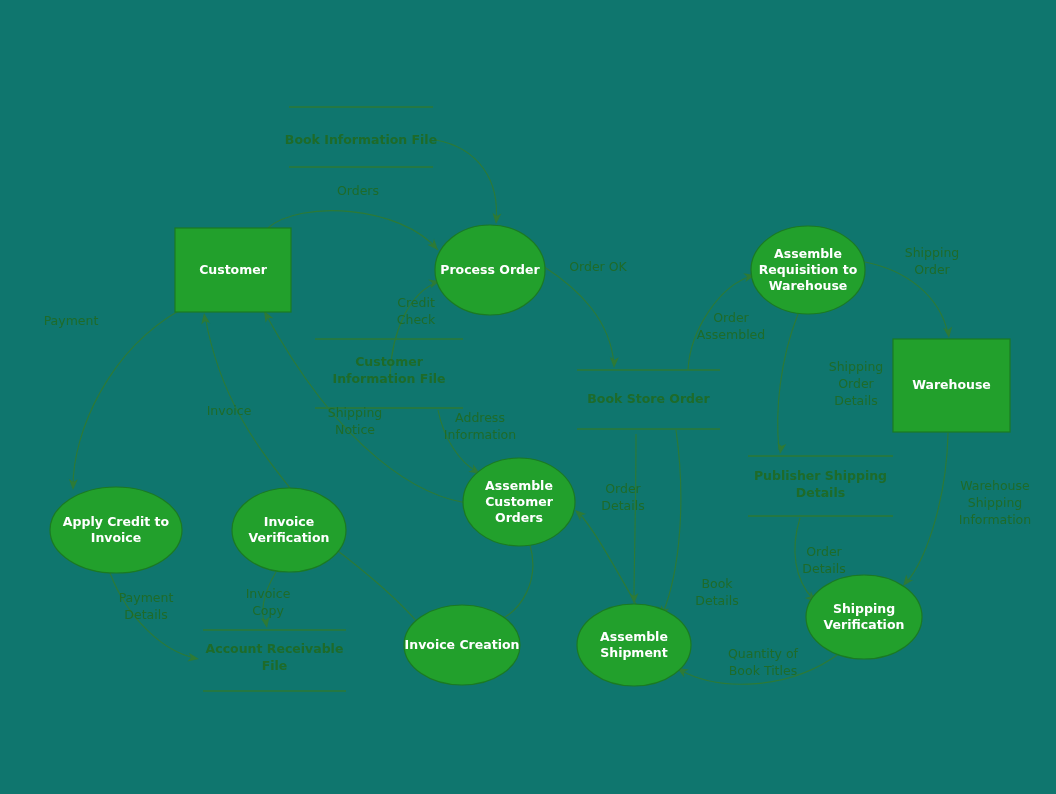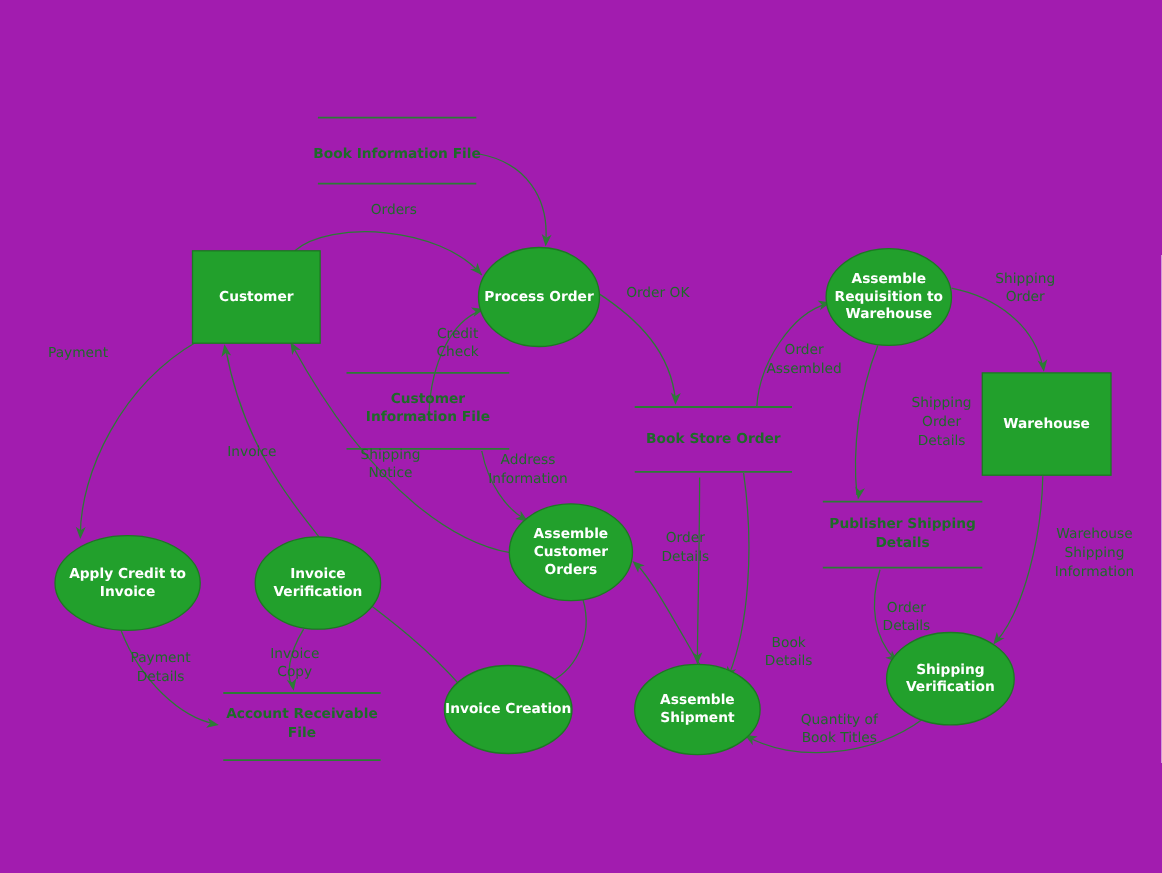--- a/index.html
+++ b/index.html
@@ -4,21 +4,21 @@
 <style>
   html, body {
     margin: 0;
     padding: 0;
     background: #ffffff;
   }
   #canvas {
     position: relative;
     width: 1056px;
     height: 794px;
-    background: #a21caf;
+    background: #0f766e;
     overflow: hidden;
     font-family: "DejaVu Sans", sans-serif;
   }
   #dfd-svg {
     position: absolute;
     left: 0;
     top: 0;
     width: 1056px;
     height: 794px;
   }

